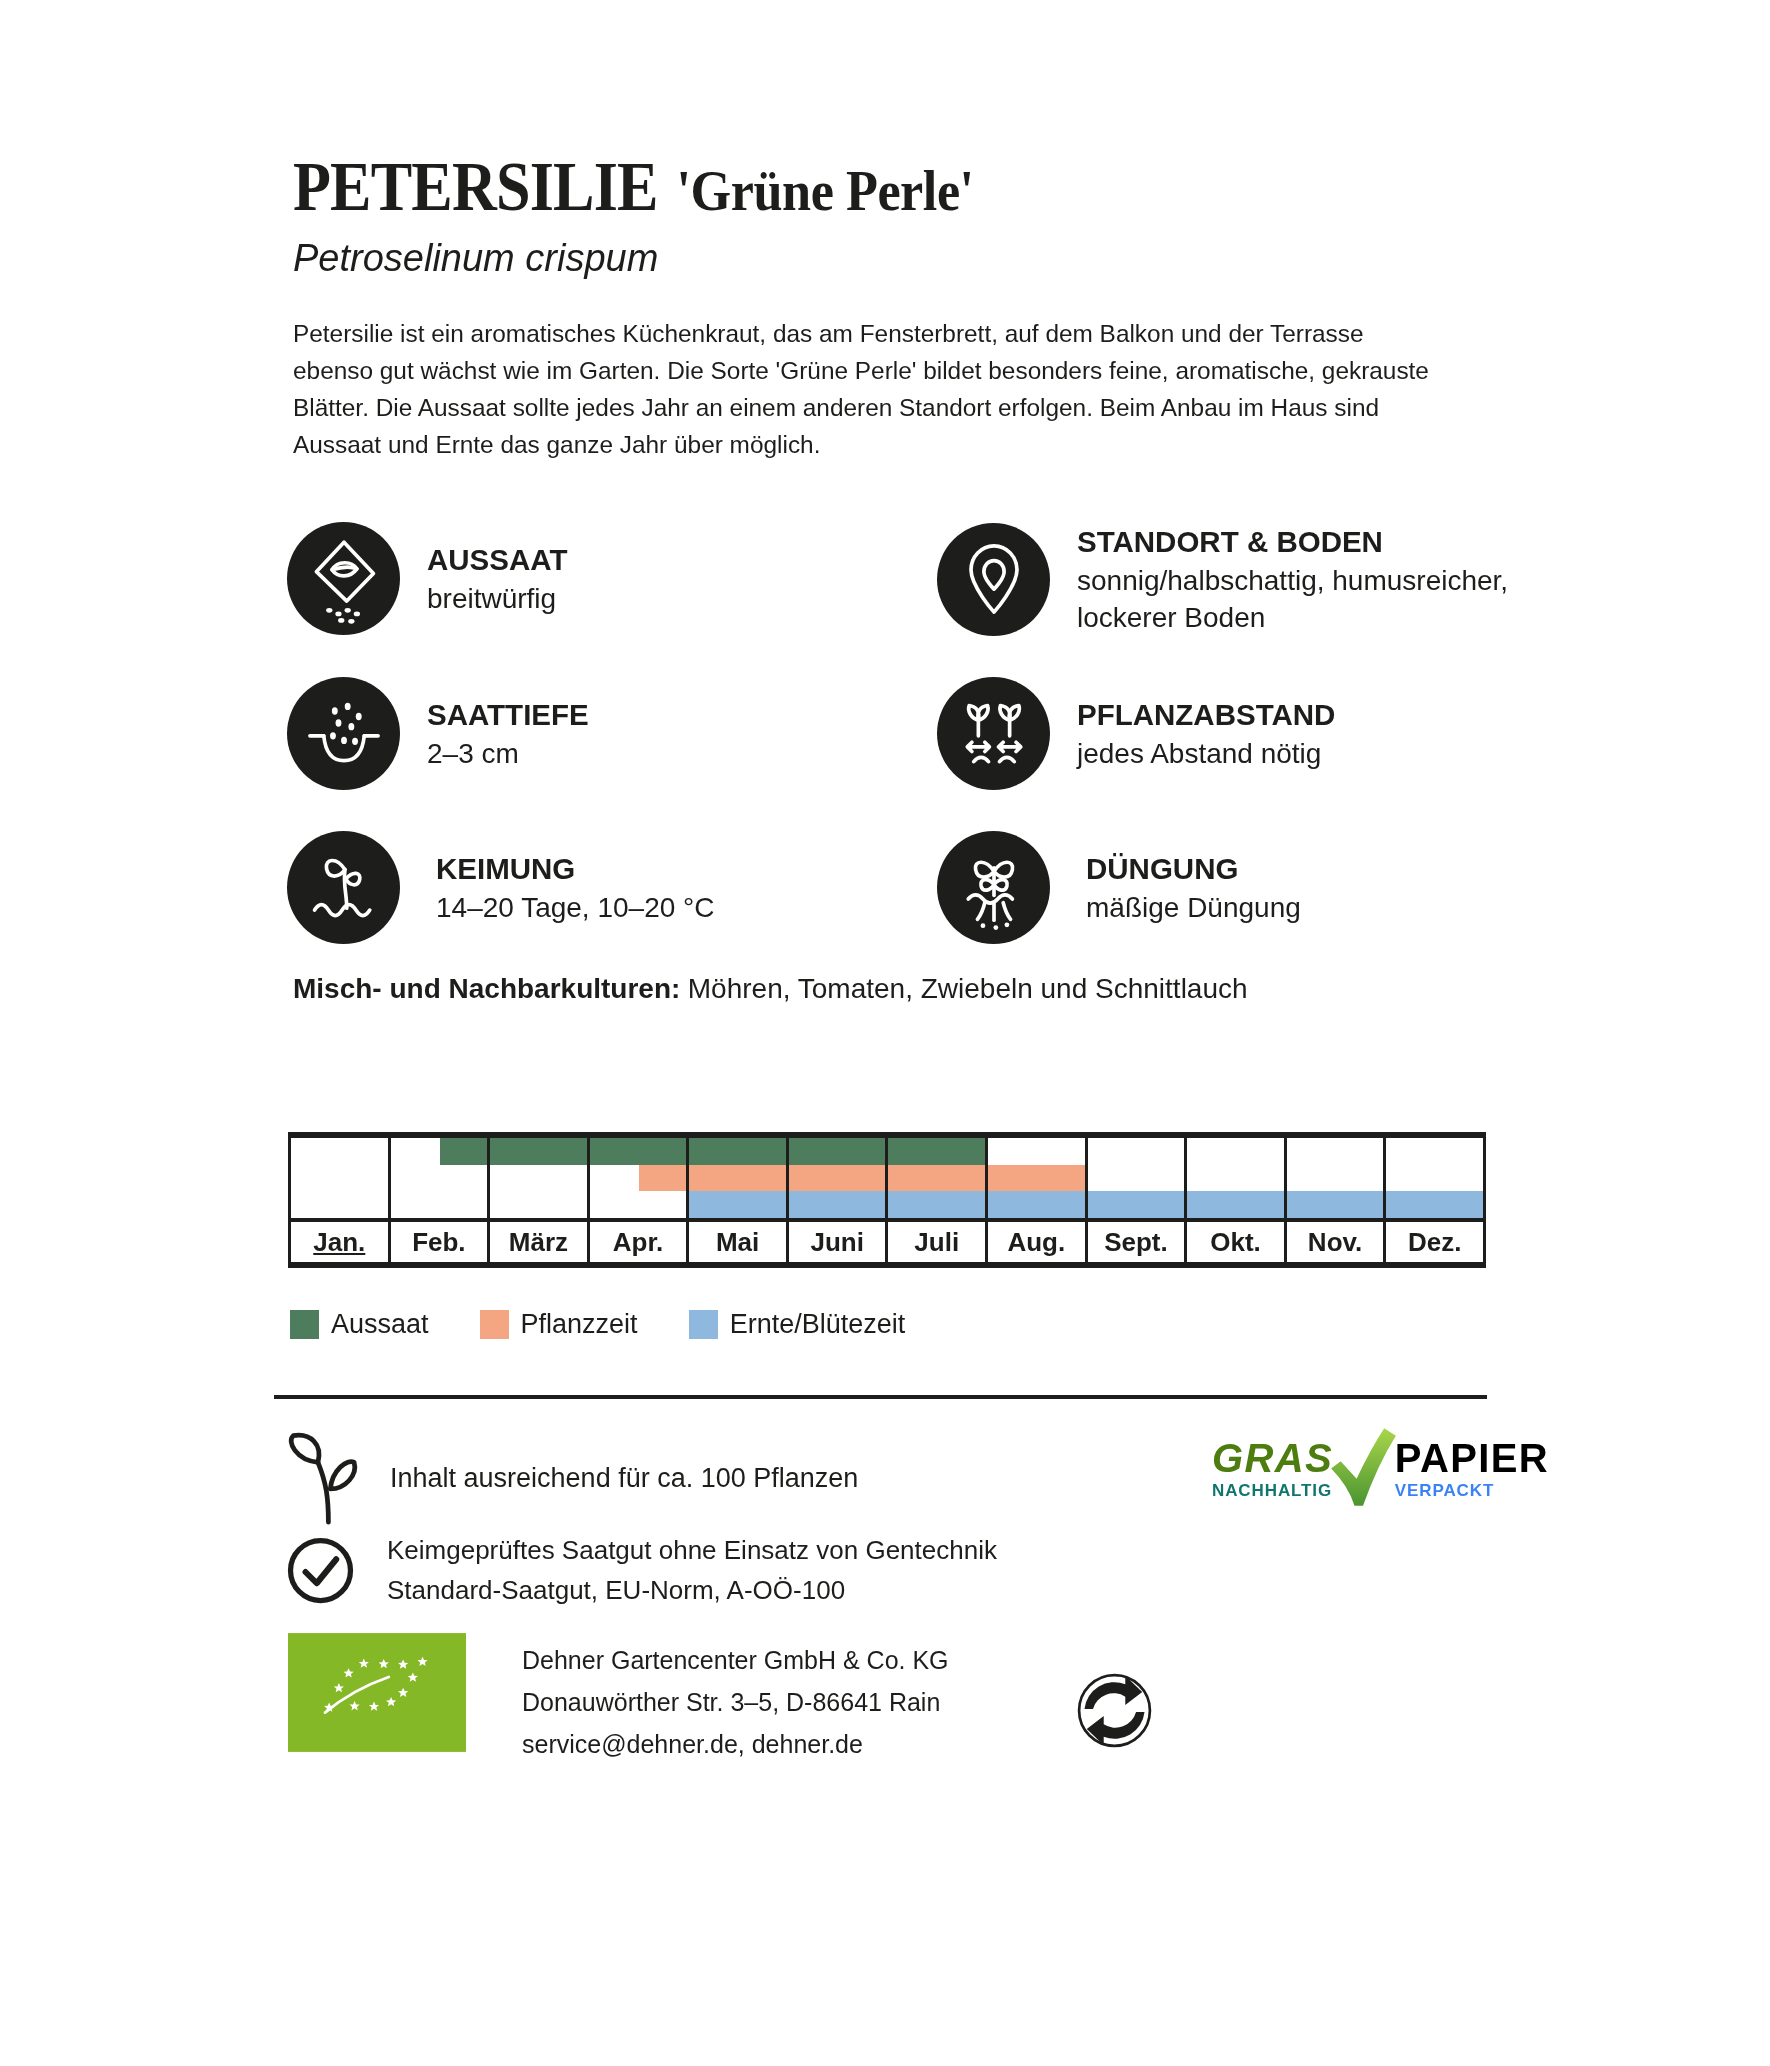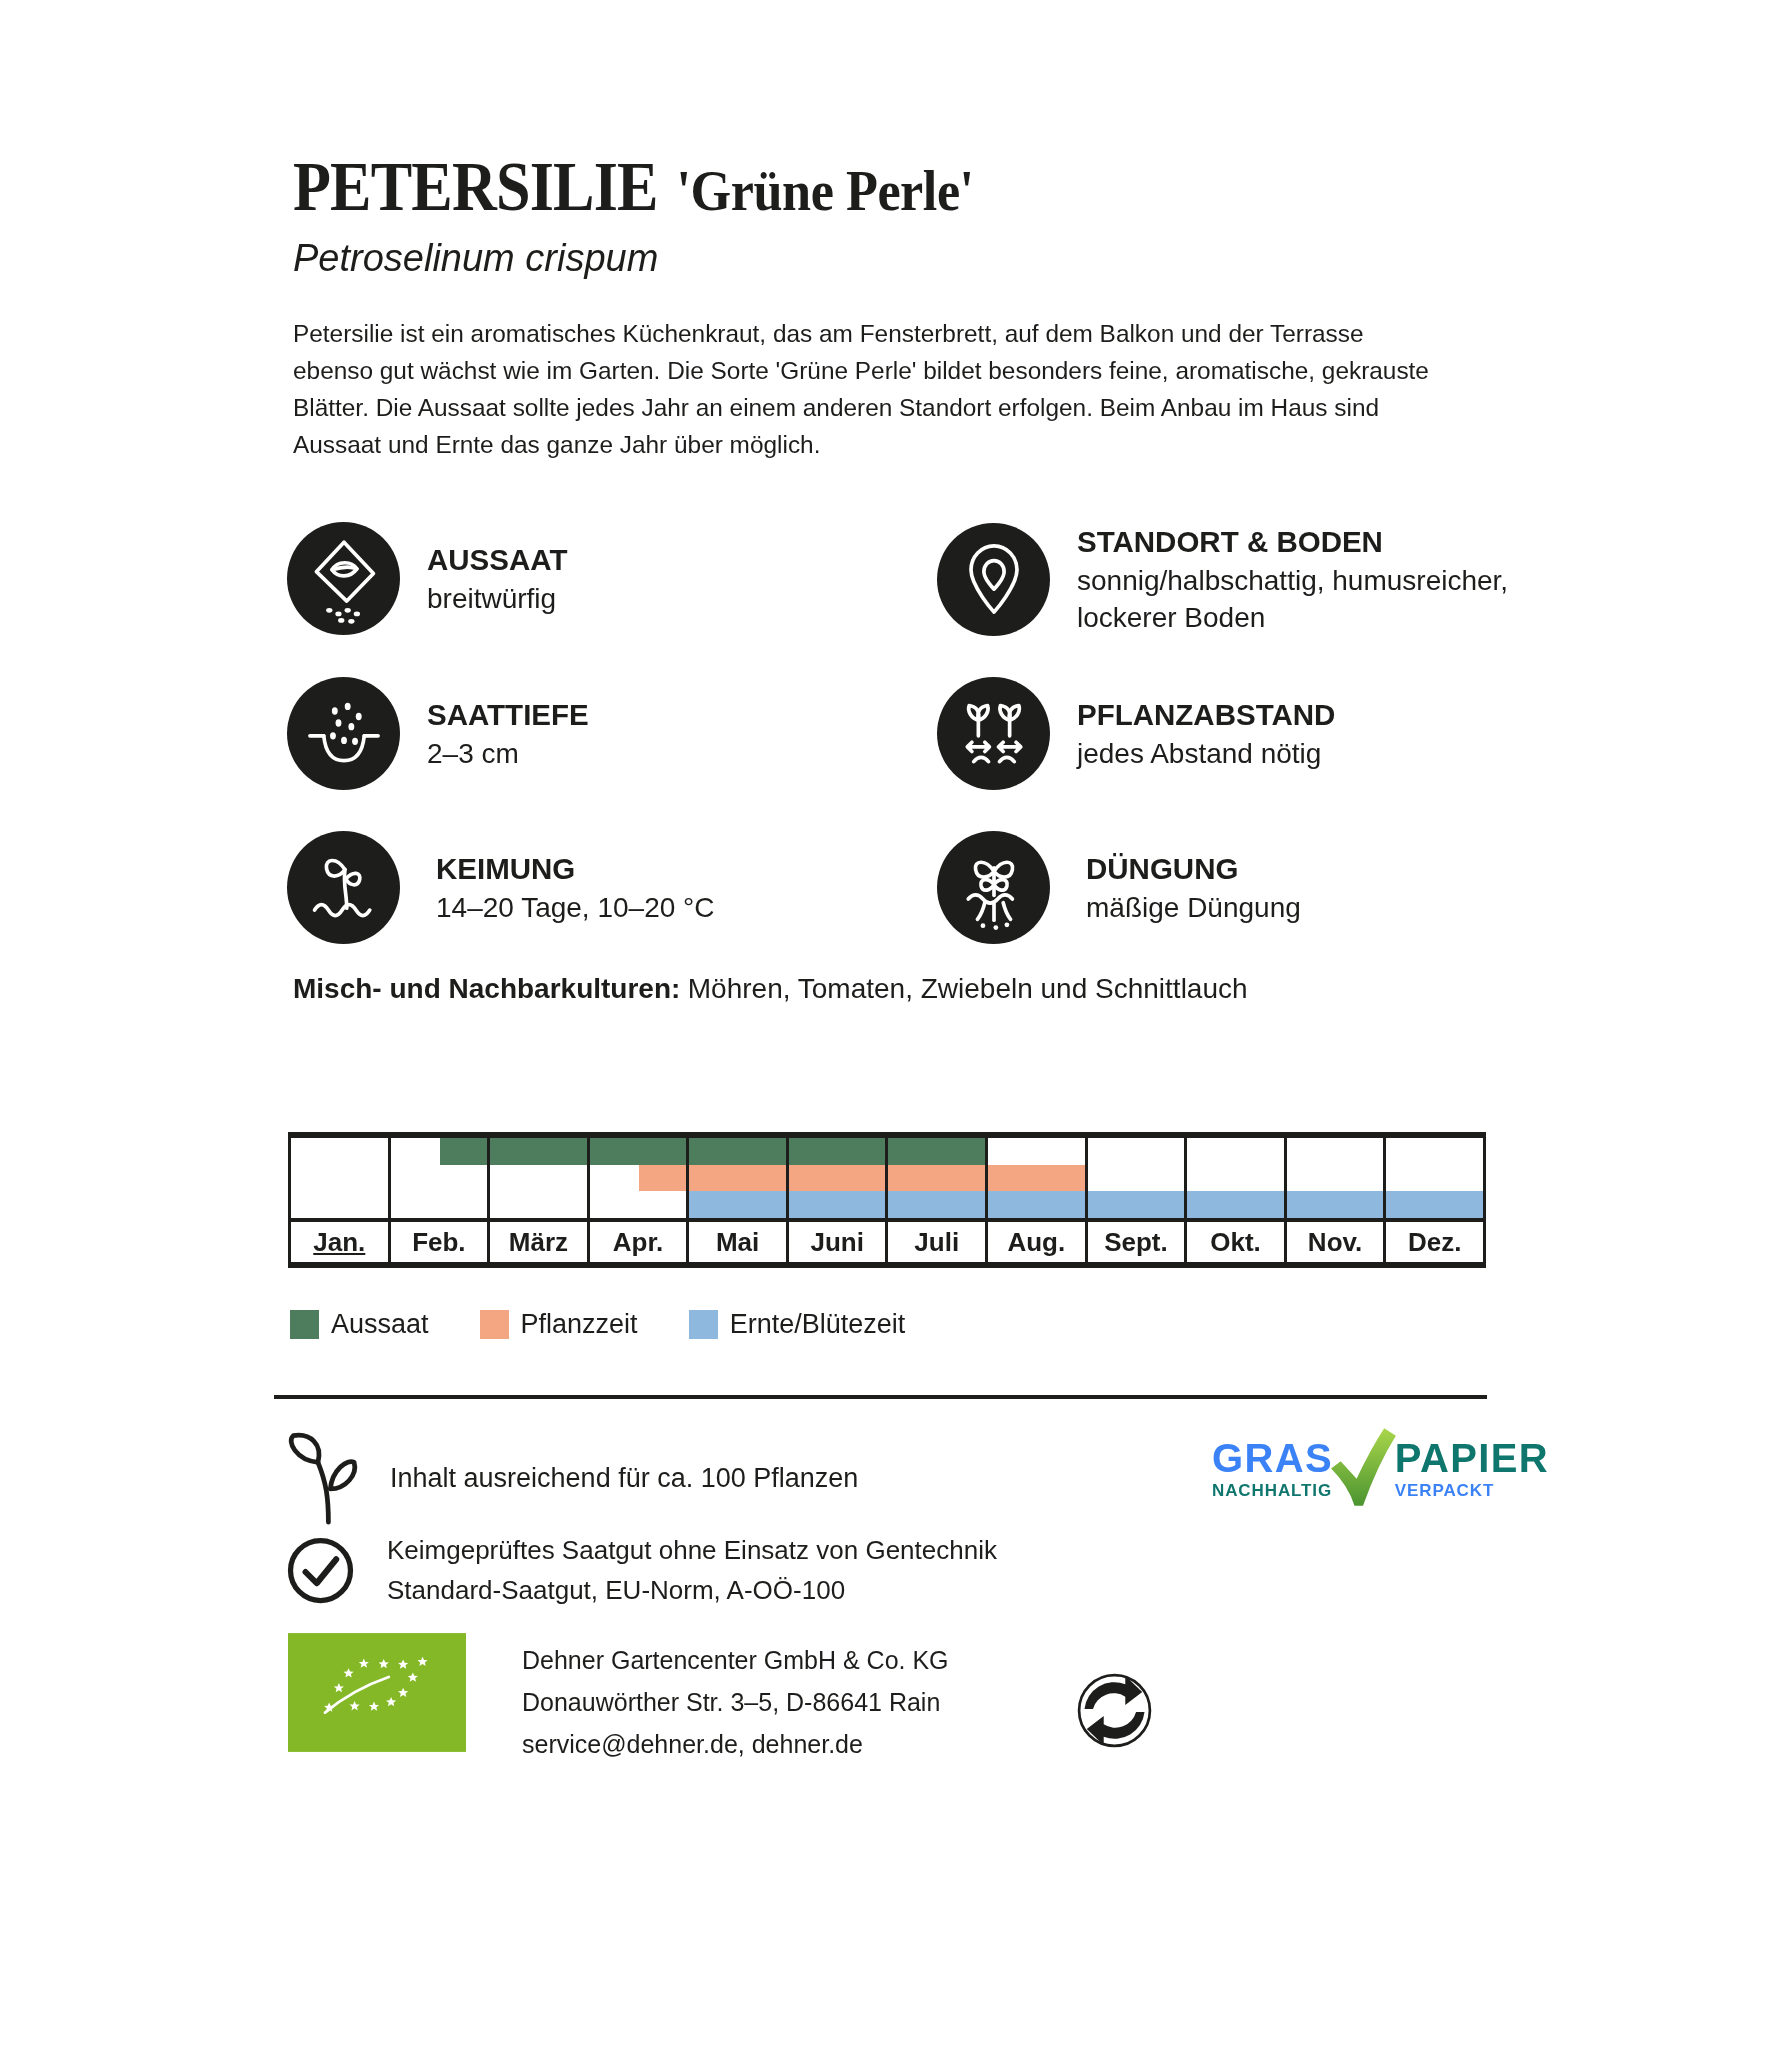--- a/index.html
+++ b/index.html
@@ -276,34 +276,34 @@
       <path d="M52 97 C52 72 50 56 41 34"></path>
       <path d="M41 34 C18 32 8 12 15 6 C33 3 46 15 41 34 Z"></path>
       <path d="M54 62 C56 42 72 30 79 34 C83 47 70 62 54 62 Z"></path>
     </svg>
   </div>
   <span class="content-note">Inhalt ausreichend für ca. 100 Pflanzen</span>
 </div>
 
 <div class="abs gras">
   <div class="gras-col">
-    <span class="gras-word" style="color: #3b82f6;">GRAS</span>
+    <span class="gras-word" style="color: #4d7c0f; font-style: italic;">GRAS</span>
     <span class="gras-sub" style="color: #0f766e;">NACHHALTIG</span>
   </div>
   <svg class="gras-check" viewBox="0 0 130 150">
     <defs>
       <linearGradient id="grasGrad" x1="0" y1="0" x2="0" y2="1">
         <stop offset="0" stop-color="#a9d64b"></stop>
         <stop offset="1" stop-color="#4b9430"></stop>
       </linearGradient>
     </defs>
     <path d="M4 78 L22 64 L52 97 Q78 42 104 2 L126 16 Q92 70 64 148 L48 148 Q36 110 4 78 Z" fill="url(#grasGrad)"></path>
   </svg>
   <div class="gras-col right">
-    <span class="gras-word" style="color: #0f766e;">PAPIER</span>
+    <span class="gras-word" style="color: #000000;">PAPIER</span>
     <span class="gras-sub" style="color: #3b82f6;">VERPACKT</span>
   </div>
 </div>
 
 <div class="abs quality-row">
   <div class="check-icon-box">
     <svg viewBox="0 0 100 100" fill="none" stroke="#1d1d1b" stroke-linecap="round" stroke-linejoin="round">
       <circle cx="50" cy="50" r="40" stroke-width="7"></circle>
       <path d="M30 52 L45 67 L71 35" stroke-width="8"></path>
     </svg>

